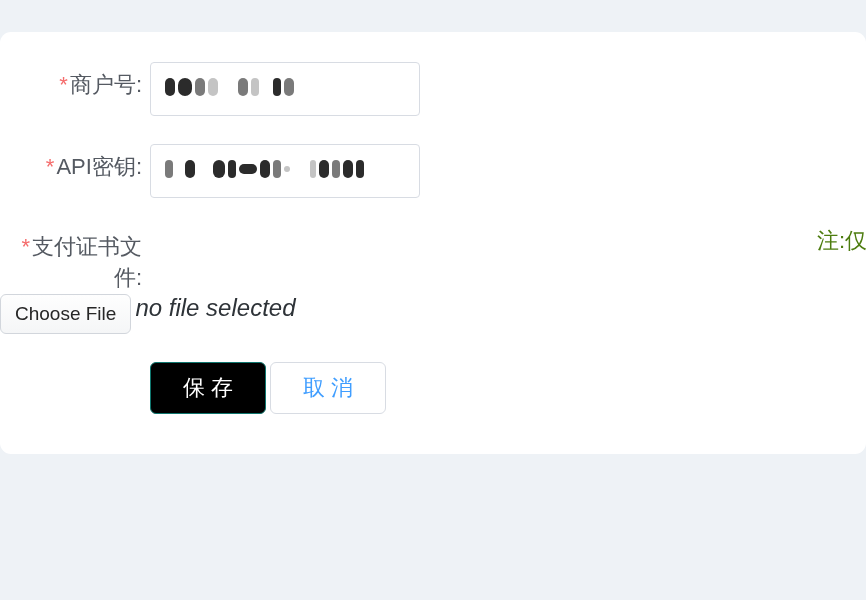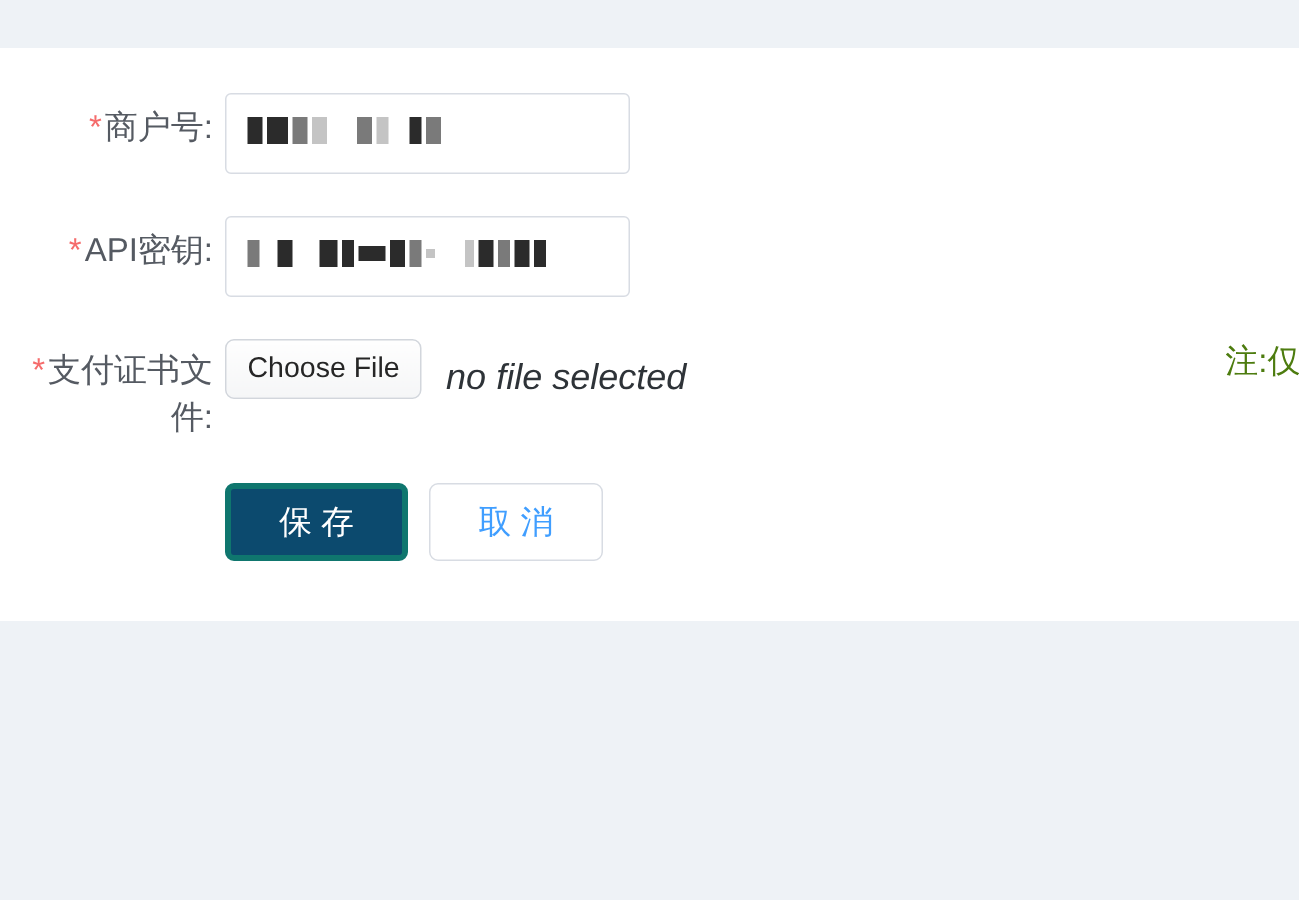--- a/index.html
+++ b/index.html
@@ -1,18 +1,19 @@
 <!DOCTYPE html>
 <html><head>
   <meta charset="utf-8">
   <style>
     * {
       box-sizing: border-box;
       margin: 0;
       padding: 0;
+      border-radius: 11px;
     }
 
     body {
       font-family: -apple-system, BlinkMacSystemFont, "Segoe UI", "PingFang SC", "Microsoft YaHei", sans-serif;
       background: #eef2f6;
       width: 866px;
       height: 600px;
       overflow: hidden;
     }
 
@@ -81,22 +82,22 @@
     .px.mid   { background: #7a7a7a; }
     .px.dark  { background: #2b2b2b; }
     .px.gap   { background: transparent; }
 
     .file-row .label-col {
       padding-top: 6px;
     }
 
     .file-ctrl {
       display: flex;
-      align-items: flex-end;
-      gap: 16px;
+      align-items: flex-start;
+      gap: 4px;
     }
 
     .choose-file-btn {
       display: inline-flex;
       align-items: center;
       justify-content: center;
       height: 40px;
       padding: 0 14px;
       border: 1px solid #d2d6dc;
       border-radius: 6px;
@@ -117,44 +118,45 @@
     .note-text {
       position: absolute;
       right: -1px;
       font-size: 22px;
       color: #4d7c0f;
       white-space: nowrap;
     }
 
     .file-row {
       position: relative;
+      flex-direction: column;
     }
 
     .button-row .label-col {
       padding-top: 0;
     }
 
     .btn {
       display: inline-flex;
       align-items: center;
       justify-content: center;
       height: 52px;
       padding: 0 26px;
       border-radius: 6px;
       font-size: 22px;
       cursor: pointer;
       letter-spacing: 6px;
       text-indent: 6px;
     }
 
     .btn-primary {
-      background: #0c4a6e;
+      background: #000000;
       color: #ffffff;
-      border: 4px solid #0f766e;
-      margin-right: 14px;
+      border: 1px solid #0f766e;
+      margin-right: 4px;
     }
 
     .btn-default {
       background: #ffffff;
       color: #409eff;
       border: 1px solid #d8dce3;
     }
 
     .button-row {
       margin-bottom: 0;

